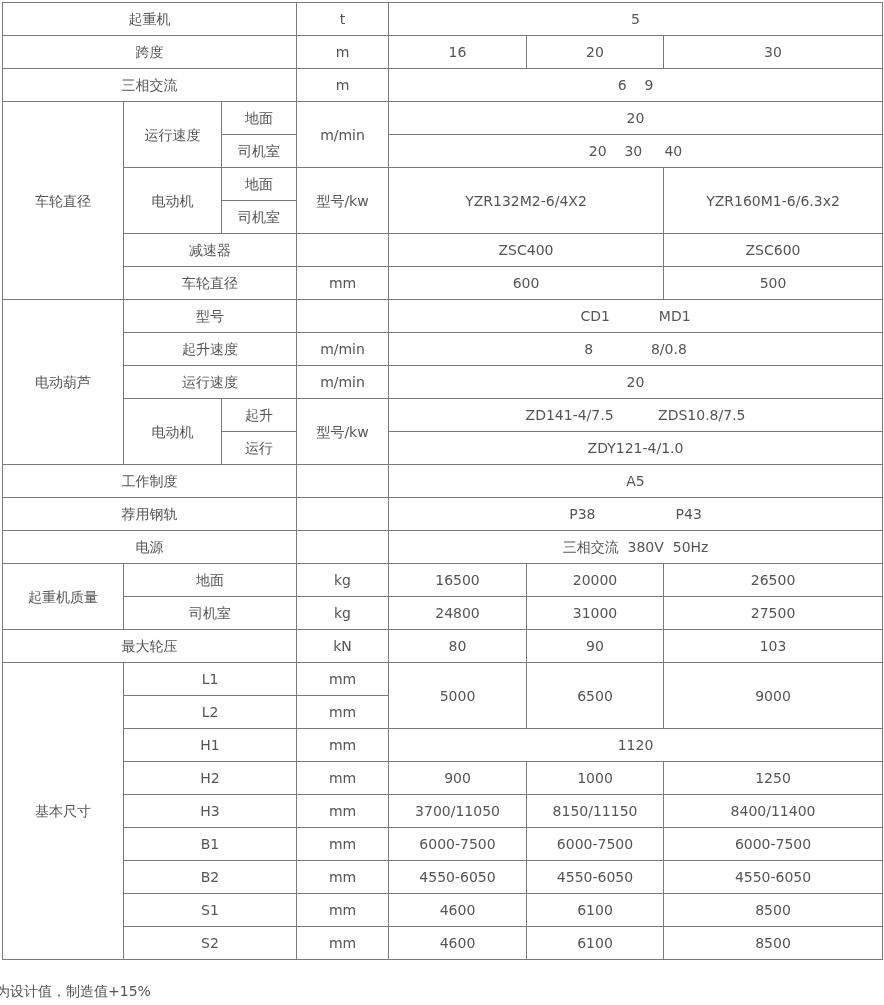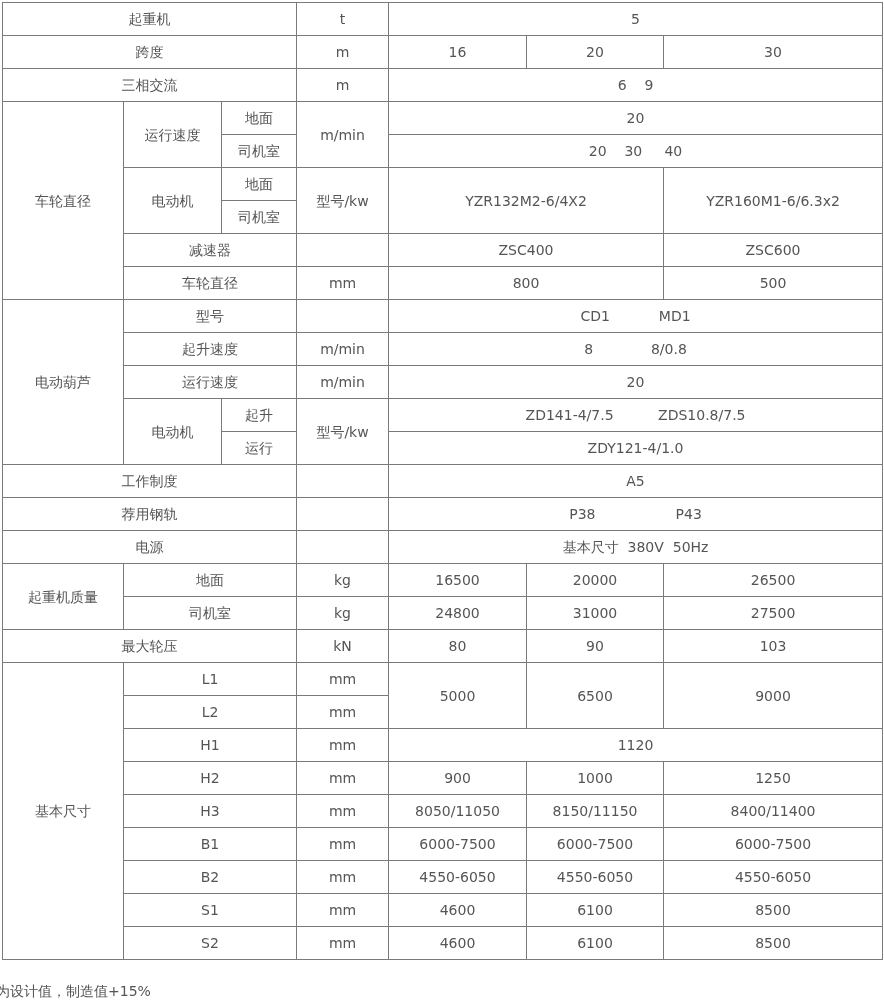--- a/index.html
+++ b/index.html
@@ -65,21 +65,21 @@
     </tr>
     <tr>
       <td colspan="2">减速器</td>
       <td></td>
       <td colspan="2">ZSC400</td>
       <td>ZSC600</td>
     </tr>
     <tr>
       <td colspan="2">车轮直径</td>
       <td>mm</td>
-      <td colspan="2">800</td>
+      <td colspan="2">600</td>
       <td>500</td>
     </tr>
 
     <tr>
       <td rowspan="5">电动葫芦</td>
       <td colspan="2">型号</td>
       <td></td>
       <td colspan="3">CD1           MD1</td>
     </tr>
     <tr>
@@ -108,21 +108,21 @@
       <td colspan="3">A5</td>
     </tr>
     <tr>
       <td colspan="3">荐用钢轨</td>
       <td></td>
       <td colspan="3">P38                  P43</td>
     </tr>
     <tr>
       <td colspan="3">电源</td>
       <td></td>
-      <td colspan="3">基本尺寸  380V  50Hz</td>
+      <td colspan="3">三相交流  380V  50Hz</td>
     </tr>
 
     <tr>
       <td rowspan="2">起重机质量</td>
       <td colspan="2">地面</td>
       <td>kg</td>
       <td>16500</td>
       <td>20000</td>
       <td>26500</td>
     </tr>
@@ -161,21 +161,21 @@
     <tr>
       <td colspan="2">H2</td>
       <td>mm</td>
       <td>900</td>
       <td>1000</td>
       <td>1250</td>
     </tr>
     <tr>
       <td colspan="2">H3</td>
       <td>mm</td>
-      <td>8050/11050</td>
+      <td>3700/11050</td>
       <td>8150/11150</td>
       <td>8400/11400</td>
     </tr>
     <tr>
       <td colspan="2">B1</td>
       <td>mm</td>
       <td>6000-7500</td>
       <td>6000-7500</td>
       <td>6000-7500</td>
     </tr>

